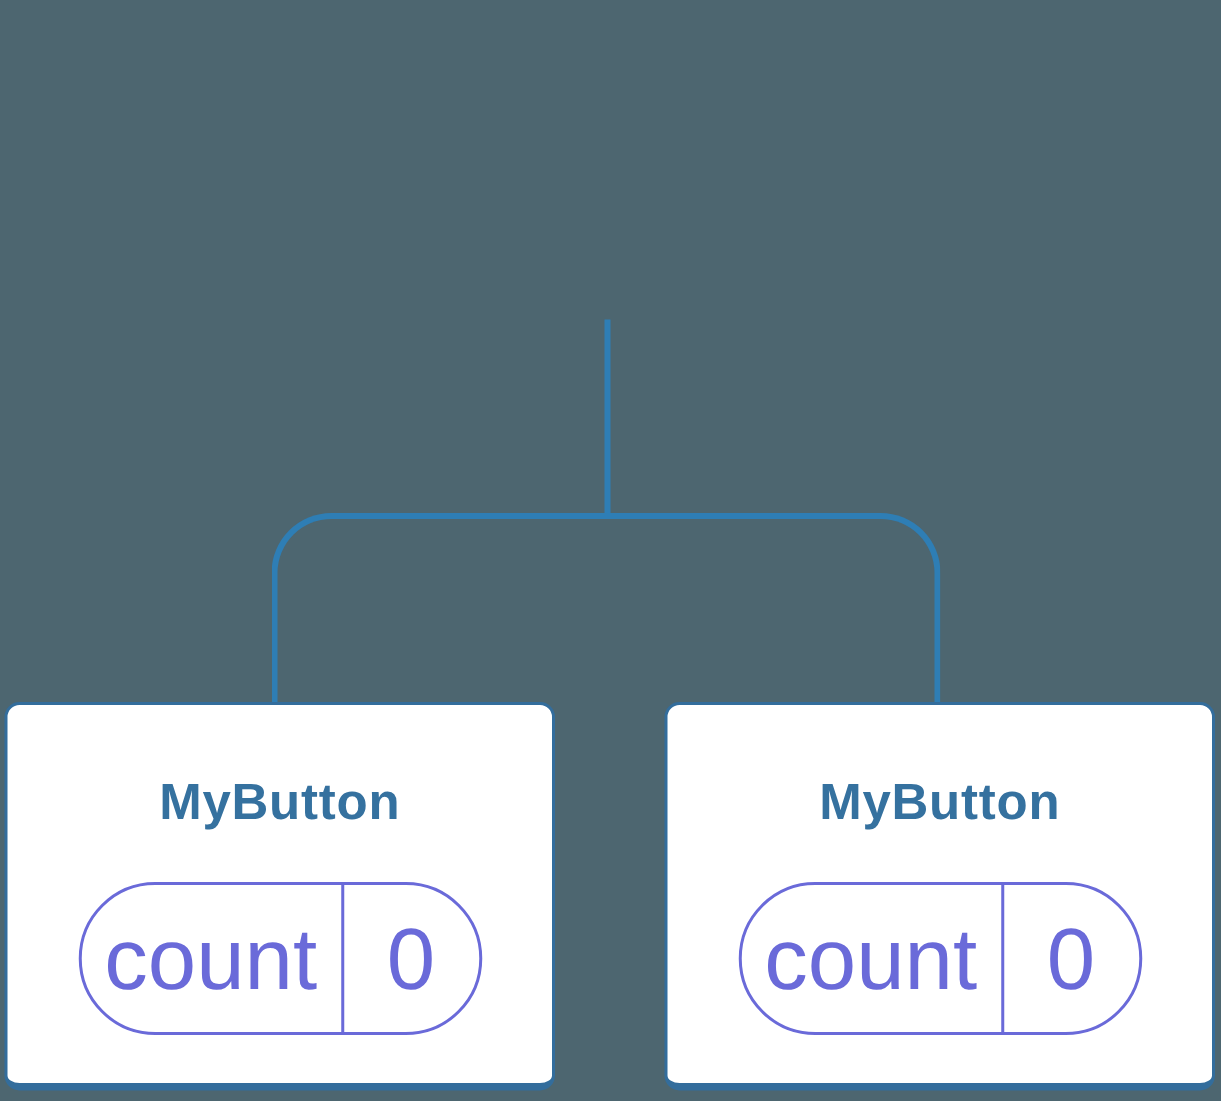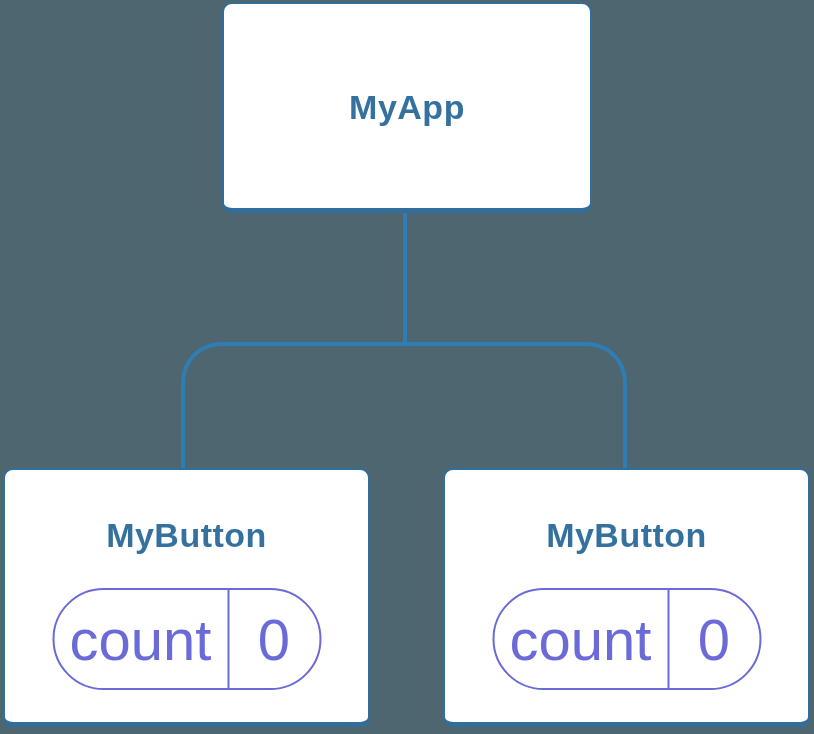--- a/index.html
+++ b/index.html
@@ -81,23 +81,20 @@
     border: 4px solid var(--connector, #2E7EB5);
     border-bottom: none;
     border-radius: 40px 40px 0 0;
   }
 </style>
 </head>
 <body>
 
 <div class="diagram">
 
-  <div class="card card-root">
-    <div class="card-title">MyApp</div>
-  </div>
 
   <div class="connector-stub"></div>
   <div class="connector-bracket"></div>
 
   <div class="card card-child card-child-left">
     <div class="card-title">MyButton</div>
     <div class="pill">
       <div class="pill-name">
         <span>count</span>
       </div>

